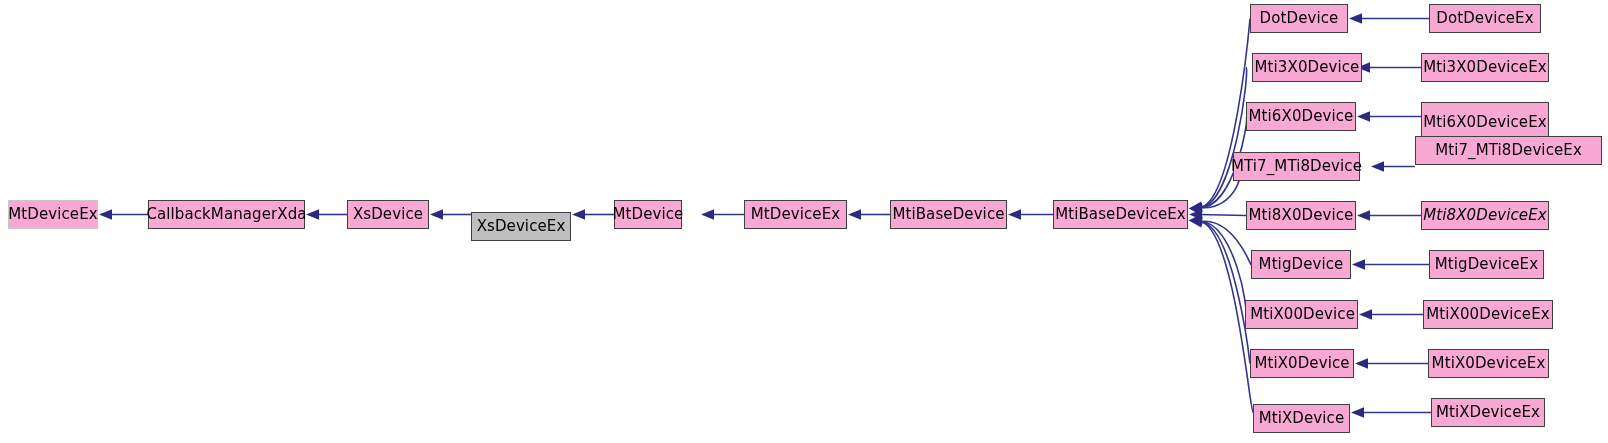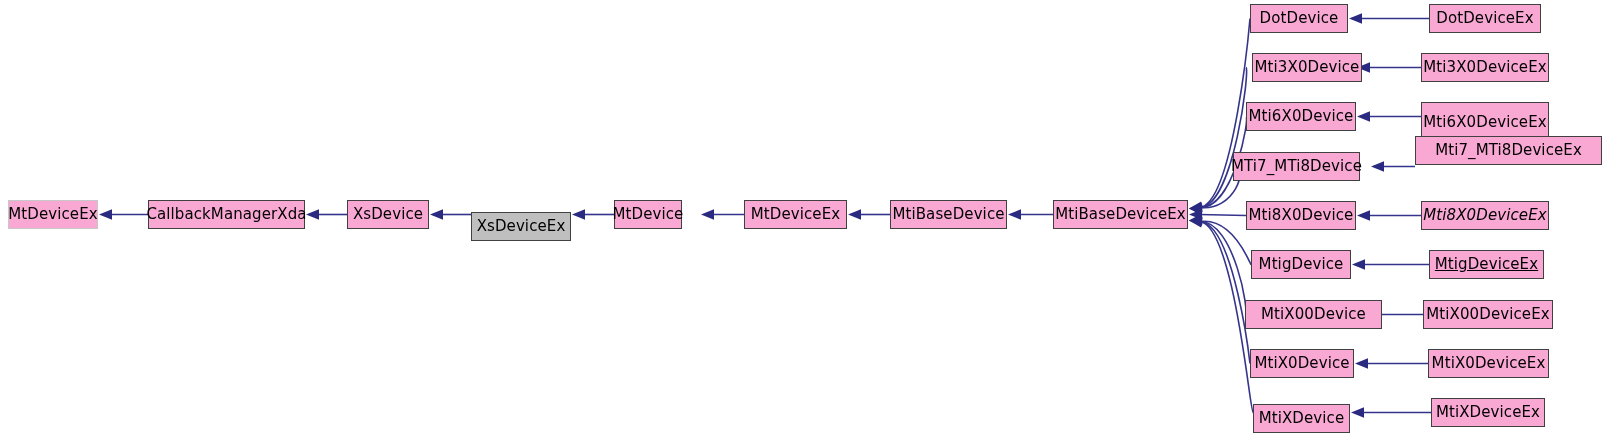--- a/index.html
+++ b/index.html
@@ -141,21 +141,21 @@
       </div>
       <div class="node" style="left: 1233px; top: 152px; width: 127px; height: 29px;">
         <span class="node-label">MTi7_MTi8Device</span>
       </div>
       <div class="node" style="left: 1246px; top: 201px; width: 110px; height: 29px;">
         <span class="node-label">Mti8X0Device</span>
       </div>
       <div class="node" style="left: 1251px; top: 250px; width: 100px; height: 29px;">
         <span class="node-label">MtigDevice</span>
       </div>
-      <div class="node" style="left: 1245px; top: 300px; width: 137px; height: 29px;">
+      <div class="node" style="left: 1245px; top: 300px; width: 113px; height: 29px; justify-content: flex-end;">
         <span class="node-label">MtiX00Device</span>
       </div>
       <div class="node" style="left: 1250px; top: 349px; width: 104px; height: 29px;">
         <span class="node-label">MtiX0Device</span>
       </div>
       <div class="node" style="left: 1253px; top: 398px; width: 97px; height: 29px; margin-top: 6px;">
         <span class="node-label">MtiXDevice</span>
       </div>
       <div class="node" style="left: 1429px; top: 4px; width: 112px; height: 29px;">
         <span class="node-label">DotDeviceEx</span>
@@ -165,21 +165,21 @@
       </div>
       <div class="node" style="left: 1421px; top: 102px; width: 128px; height: 41px;">
         <span class="node-label">Mti6X0DeviceEx</span>
       </div>
       <div class="node" style="left: 1415px; top: 136px; width: 187px; height: 29px;">
         <span class="node-label">Mti7_MTi8DeviceEx</span>
       </div>
       <div class="node" style="left: 1421px; top: 201px; width: 128px; height: 29px; font-style: italic;">
         <span class="node-label">Mti8X0DeviceEx</span>
       </div>
-      <div class="node" style="left: 1429px; top: 250px; width: 115px; height: 29px; text-decoration: underline;">
+      <div class="node" style="left: 1429px; top: 250px; width: 115px; height: 29px;">
         <span class="node-label">MtigDeviceEx</span>
       </div>
       <div class="node" style="left: 1423px; top: 300px; width: 130px; height: 29px;">
         <span class="node-label">MtiX00DeviceEx</span>
       </div>
       <div class="node" style="left: 1428px; top: 349px; width: 121px; height: 29px;">
         <span class="node-label">MtiX0DeviceEx</span>
       </div>
       <div class="node" style="left: 1431px; top: 398px; width: 114px; height: 29px;">
         <span class="node-label">MtiXDeviceEx</span>

